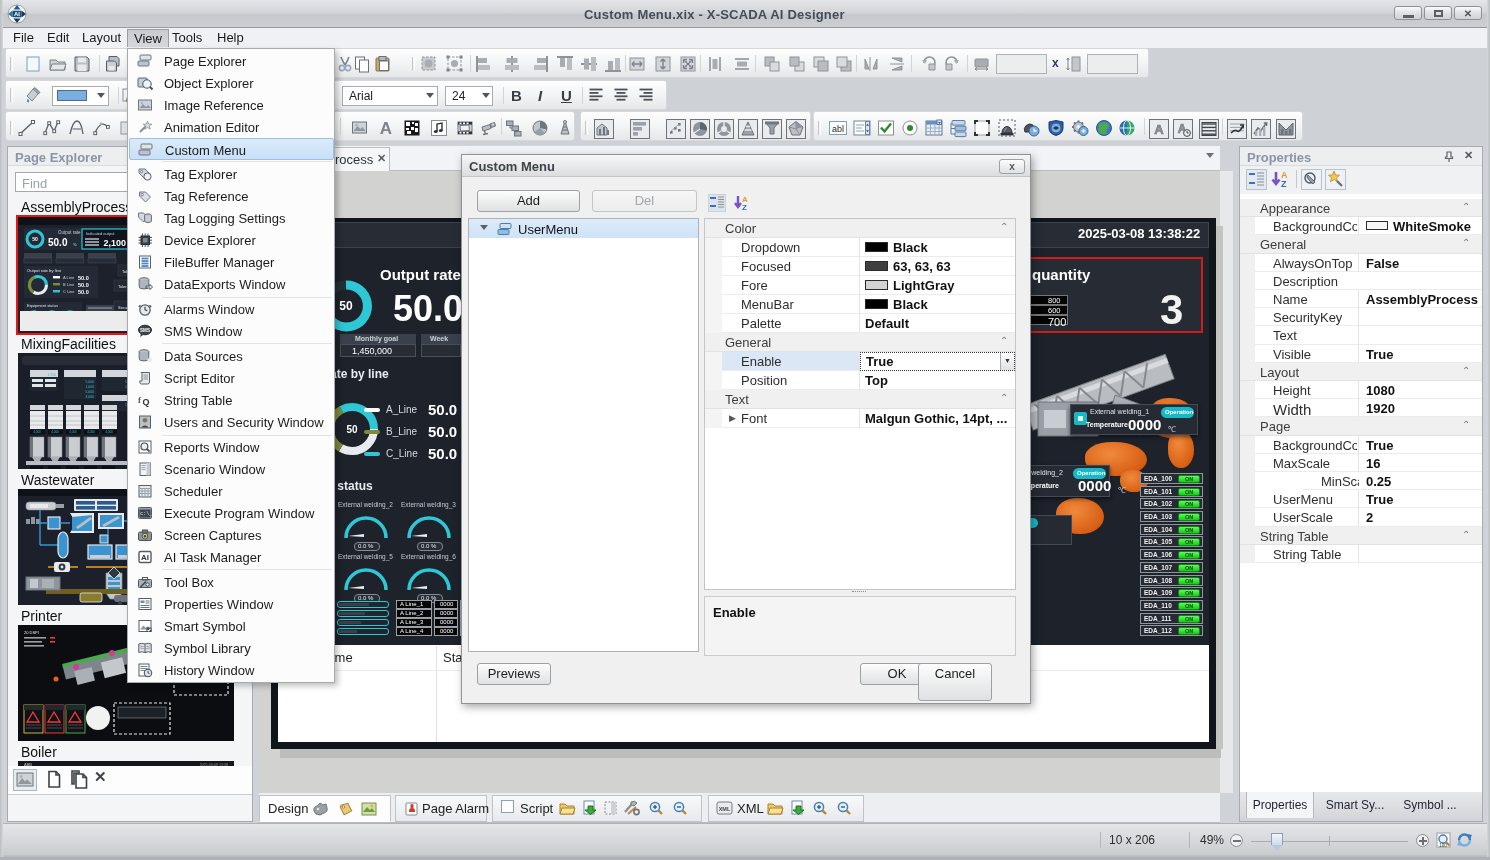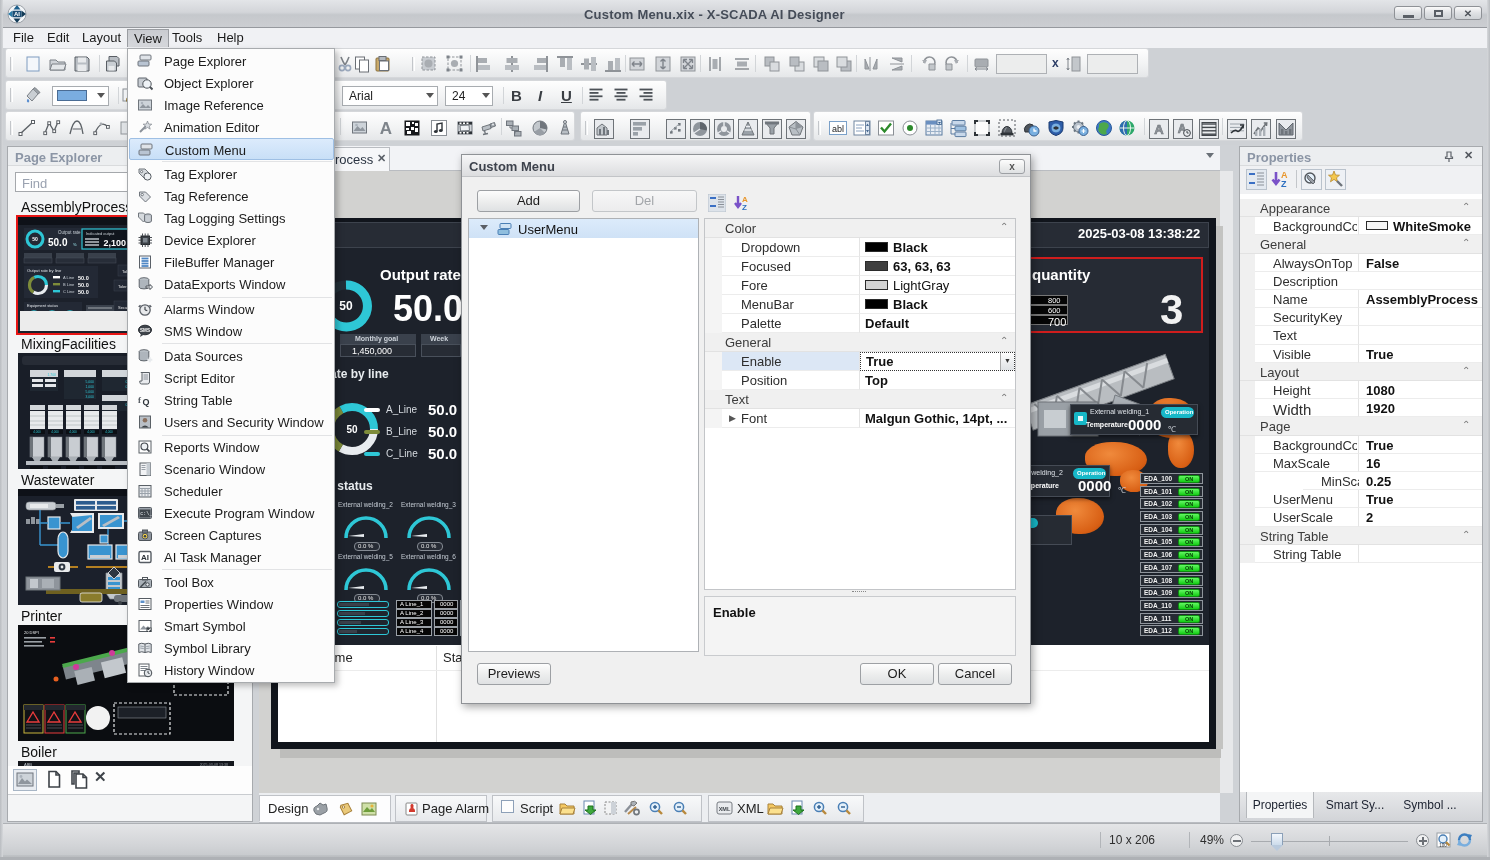--- a/index.html
+++ b/index.html
@@ -1590,21 +1590,21 @@
       </div>
       <div class="abs" style="left:155px;top:38px;width:155px;height:19px;background:#fff;border-bottom:1px solid #ececec;">
         <span style="position:absolute;left:5px;top:4px;width:23px;height:10px;background:#3f3f3f;border:1px solid #2b2b2b;"></span>
         <span style="position:absolute;left:33px;top:2px;font-size:13px;font-weight:bold;color:#111;white-space:nowrap;">63, 63, 63</span>
       </div>
 <div class="abs" style="left:17px;top:57px;width:138px;height:19px;background:#fff;border-bottom:1px solid #ececec;border-right:1px solid #e4e4e4;">
         <span style="position:absolute;left:19px;top:2px;font-size:13px;color:#2e2e2e;white-space:nowrap;">Fore</span>
       </div>
       <div class="abs" style="left:155px;top:57px;width:155px;height:19px;background:#fff;border-bottom:1px solid #ececec;">
         <span style="position:absolute;left:5px;top:4px;width:23px;height:10px;background:#d3d3d3;border:1px solid #2b2b2b;"></span>
-        <span style="position:absolute;left:33px;top:2px;font-size:13px;font-weight:normal;color:#111;white-space:nowrap;">LightGray</span>
+        <span style="position:absolute;left:33px;top:2px;font-size:13px;font-weight:bold;color:#111;white-space:nowrap;">LightGray</span>
       </div>
 <div class="abs" style="left:17px;top:76px;width:138px;height:19px;background:#fff;border-bottom:1px solid #ececec;border-right:1px solid #e4e4e4;">
         <span style="position:absolute;left:19px;top:2px;font-size:13px;color:#2e2e2e;white-space:nowrap;">MenuBar</span>
       </div>
       <div class="abs" style="left:155px;top:76px;width:155px;height:19px;background:#fff;border-bottom:1px solid #ececec;">
         <span style="position:absolute;left:5px;top:4px;width:23px;height:10px;background:#000000;border:1px solid #2b2b2b;"></span>
         <span style="position:absolute;left:33px;top:2px;font-size:13px;font-weight:bold;color:#111;white-space:nowrap;">Black</span>
       </div>
 <div class="abs" style="left:17px;top:95px;width:138px;height:19px;background:#fff;border-bottom:1px solid #ececec;border-right:1px solid #e4e4e4;">
         <span style="position:absolute;left:19px;top:2px;font-size:13px;color:#2e2e2e;white-space:nowrap;">Palette</span>
@@ -1640,21 +1640,21 @@
       </div>
       <div class="abs" style="left:155px;top:190px;width:155px;height:19px;background:#fff;border-bottom:1px solid #ececec;">
         <span style="position:absolute;left:5px;top:2px;font-size:13px;font-weight:bold;color:#111;white-space:nowrap;">Malgun Gothic, 14pt, ...</span>
       </div>
 </div>
     <div class="abs" id="dlg-desc" style="left:242px; top:441px; width:312px; height:60px; background:#f4f4f4; border:1px solid #c9cbce;">
       <span style="position:absolute; left:8px; top:8px; font-size:13px; font-weight:bold; color:#111;">Enable</span>
     </div>
     <div class="abs btn" style="left:15px; top:508px; width:74px; height:22px; line-height:20px;">Previews</div>
     <div class="abs btn" style="left:398px; top:508px; width:74px; height:22px; line-height:20px;">OK</div>
-    <div class="abs btn" style="left:476px; top:508px; width:74px; height:22px; line-height:20px;">Cancel</div>
+    <div class="abs btn" style="left:456px; top:508px; width:74px; height:38px; line-height:20px;">Cancel</div>
   </div>
 
   <div class="abs" id="viewmenu">
 <div class="abs vmi" style="top:1px;">
       <svg class="vmicon" viewBox="0 0 16 16">
         <rect x="3" y="2" width="11" height="5" rx="1" fill="#dfe3e8" stroke="#6f757c"></rect>
         <rect x="1" y="8" width="11" height="5" rx="1" fill="#b9c4d2" stroke="#6f757c"></rect>
       </svg>
       <span>Page Explorer</span>
     </div>

